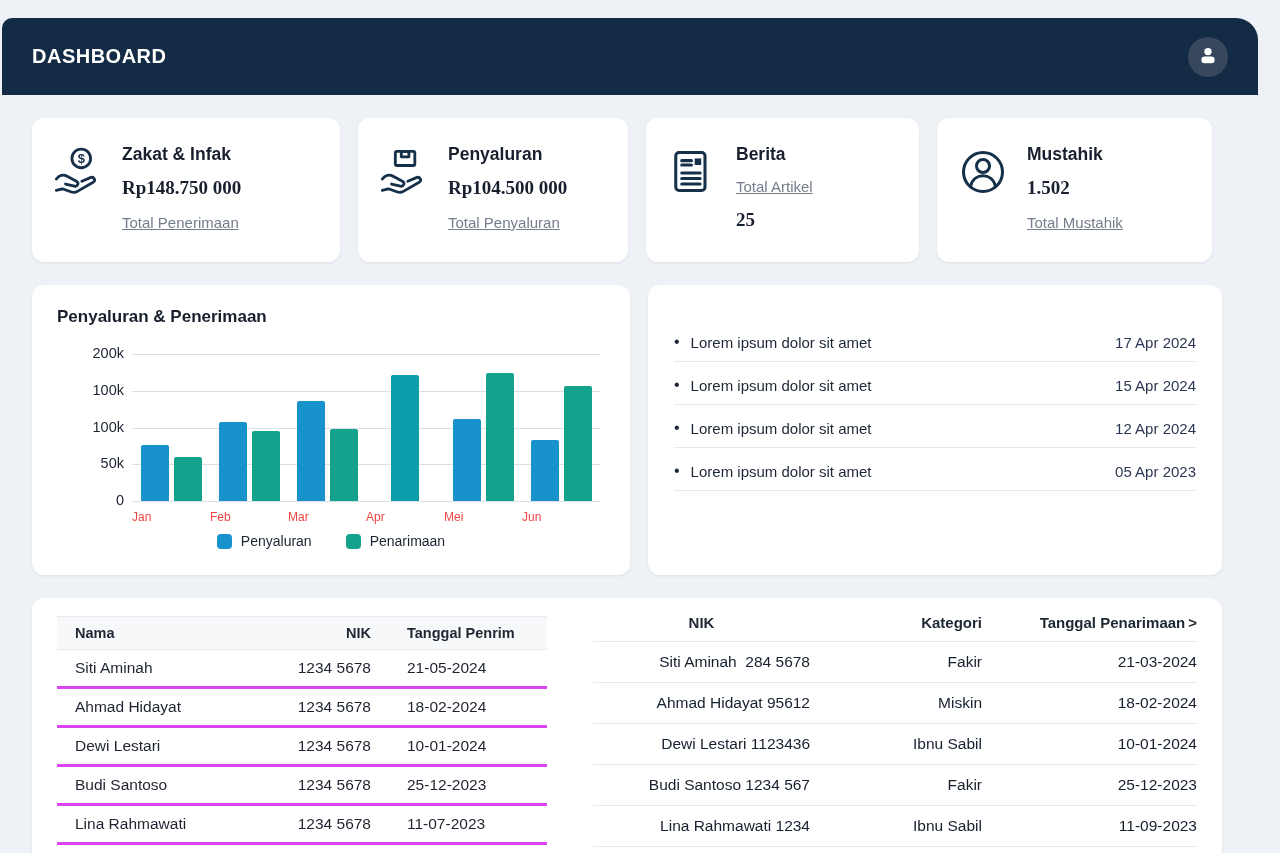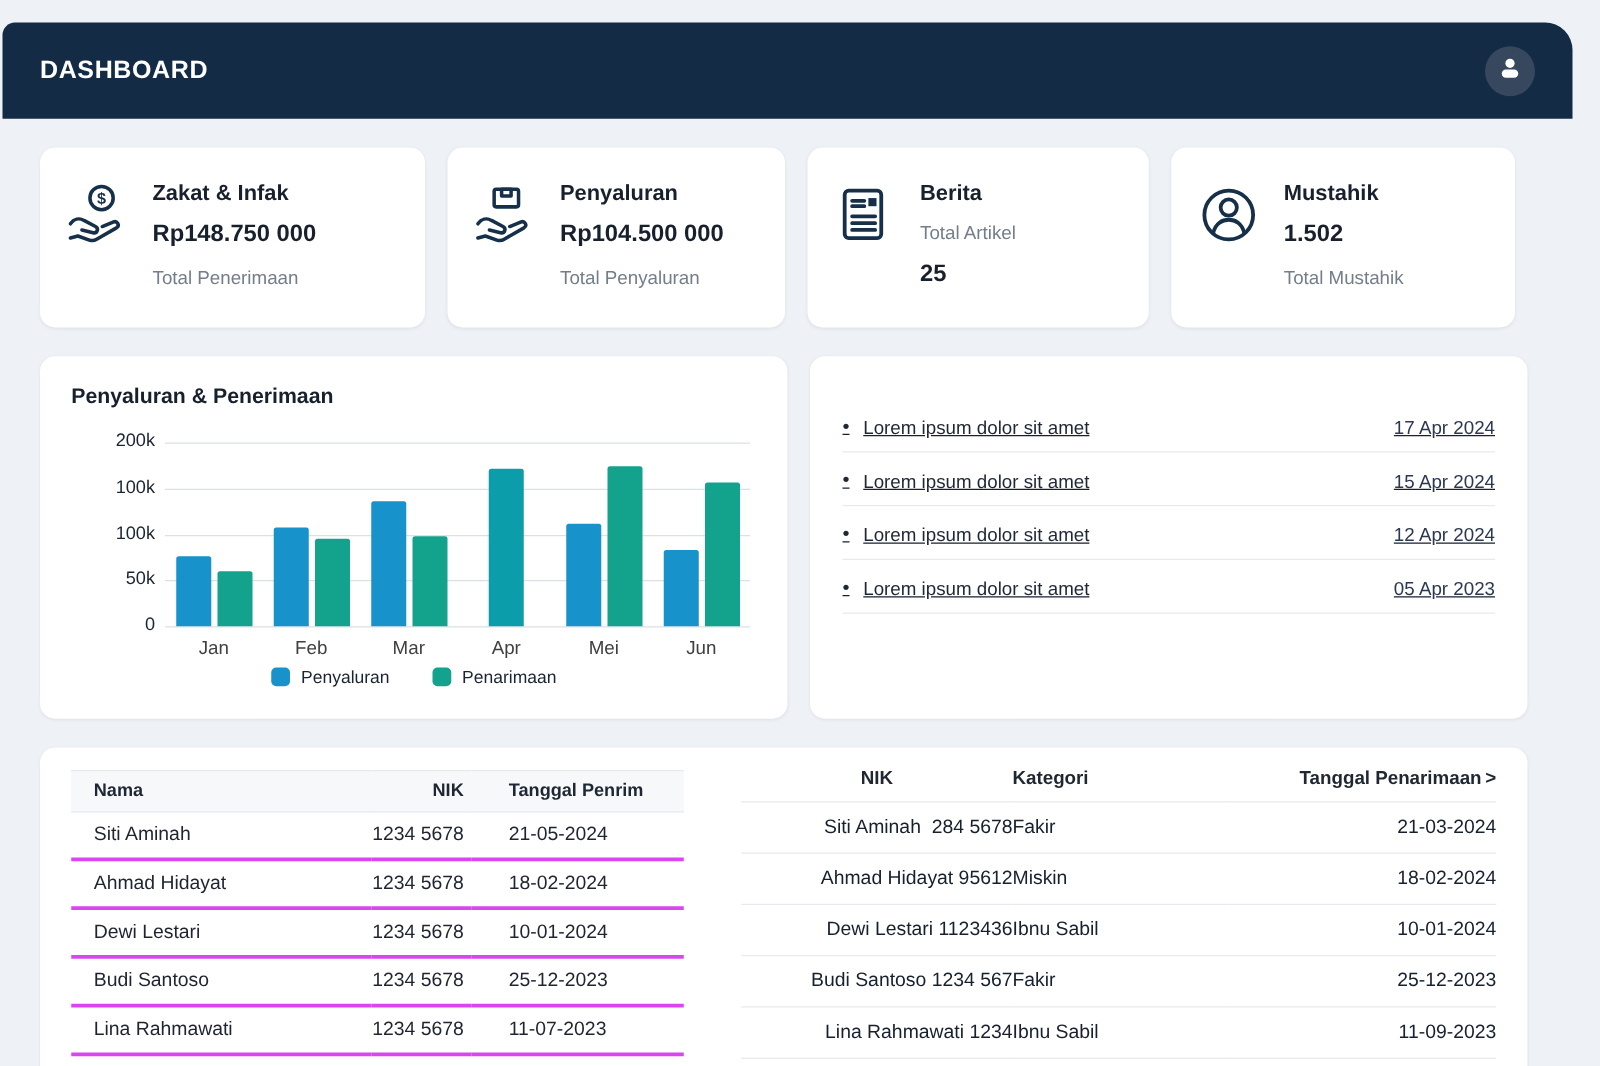--- a/index.html
+++ b/index.html
@@ -19,53 +19,52 @@
   }
   .app-title { color:#fff; font-size:20px; font-weight:700; letter-spacing:0.5px; }
   .avatar-btn {
     width:40px; height:40px; border-radius:50%; background:#37475e;
     display:flex; align-items:center; justify-content:center; cursor:pointer;
   }
   
   .card {
     position:absolute; background:#fff; border-radius:12px;
     box-shadow:0 1px 3px rgba(16,24,40,.07);
-    text-decoration:underline;
   }
   
   .stat-row {
     position:absolute; top:118px; left:32px; width:1190px; height:144px;
     display:grid; grid-template-columns:308px 270px 273px 275px; gap:18px;
   }
   .stat-card {
     background:#fff; border-radius:12px; box-shadow:0 1px 3px rgba(16,24,40,.07);
     padding:24px 20px; display:flex; gap:18px; align-items:flex-start;
   }
   .stat-icon { width:52px; height:52px; flex:0 0 52px; margin-top:4px; }
   .stat-icon svg { width:52px; height:52px; }
   .stat-col { display:flex; flex-direction:column; }
   .stat-title { font-size:17.5px; font-weight:700; line-height:24px; }
-  .line-value { font-size:19px; font-weight:700; line-height:28px; margin-top:8px; }
-  .line-muted { font-size:15px; color:#747d8a; line-height:22px; margin-top:10px; }
+  .line-value { font-size:19px; font-weight:700; line-height:28px; margin-top:8px;font-family:Liberation Serif, serif; }
+  .line-muted { font-size:15px; color:#747d8a; line-height:22px; margin-top:10px;text-decoration:underline; }
   
   .chart-card { left:32px; top:285px; width:598px; height:290px; }
   .section-title { font-size:17px; font-weight:700; }
   .chart-card .section-title { position:absolute; left:25px; top:22px; }
   .chart-wrap { position:absolute; left:24px; top:69px; right:30px; }
   .plot { position:relative; margin-left:76px; height:147px; }
   .gridline { position:absolute; left:0; right:0; height:1px; background:#dcdfe5; }
   .ytick {
     position:absolute; left:-76px; width:68px; text-align:right;
     font-size:14.5px; color:#1b2433; transform:translateY(-9px);
   }
   .bars { position:absolute; inset:0; display:flex; }
   .bar-slot { flex:1; display:flex; align-items:flex-end; justify-content:center; gap:5px; }
   .bar { width:28px; border-radius:2px 2px 0 0; }
   .xlabels { display:flex; margin-left:76px; margin-top:9px; }
-  .xlabel { flex:1; text-align:center; font-size:15px; color:#404040; }
+  .xlabel { flex:1; font-size:12px; color:#ef4444; }
   .legend { position:absolute; left:0; right:0; top:248px; display:flex; justify-content:center; gap:34px; }
   .legend-item { display:flex; align-items:center; gap:9px; cursor:pointer; }
   .legend-swatch { width:15px; height:15px; border-radius:4px; }
   .legend-label { font-size:14px; color:#1b2433; }
   
   .act-card { left:648px; top:285px; width:574px; height:290px; padding:24px 26px; }
   .act-list { list-style:none; margin-top:10px; }
   .act-item {
     display:flex; align-items:center; padding:14px 0 10px;
     border-bottom:1px solid #e7e9ee; font-size:15px;
@@ -88,21 +87,21 @@
   .m-c2 { width:80px; text-align:right !important; padding-right:6px !important; }
   .m-c3 { width:170px; padding-left:30px !important; }
   .right-col { position:absolute; left:561px; top:8px; width:604px; }
   .d-table th {
     font-size:15px; font-weight:700; color:#1f2733; padding:8px 0 10px;
     border-bottom:1px solid #e7e9ee;
   }
   .d-table td { font-size:15.5px; color:#16202e; padding:11px 0; border-bottom:1px solid #e7e9ee; }
   .d-c1 { width:217px; text-align:right; white-space:pre; }
   th.d-c1 { text-align:center; }
-  .d-c2 { width:172px; text-align:left; }
+  .d-c2 { width:172px; text-align:right; }
   .d-c3 { width:215px; text-align:right; }
   .sort-chevron { font-size:15px; font-weight:700; margin-left:3px; }
   th.d-c3 { cursor:pointer; }
 </style>
 </head>
 <body>
 
 <header class="app-header">
   <div class="app-title">DASHBOARD</div>
   <div class="avatar-btn">

